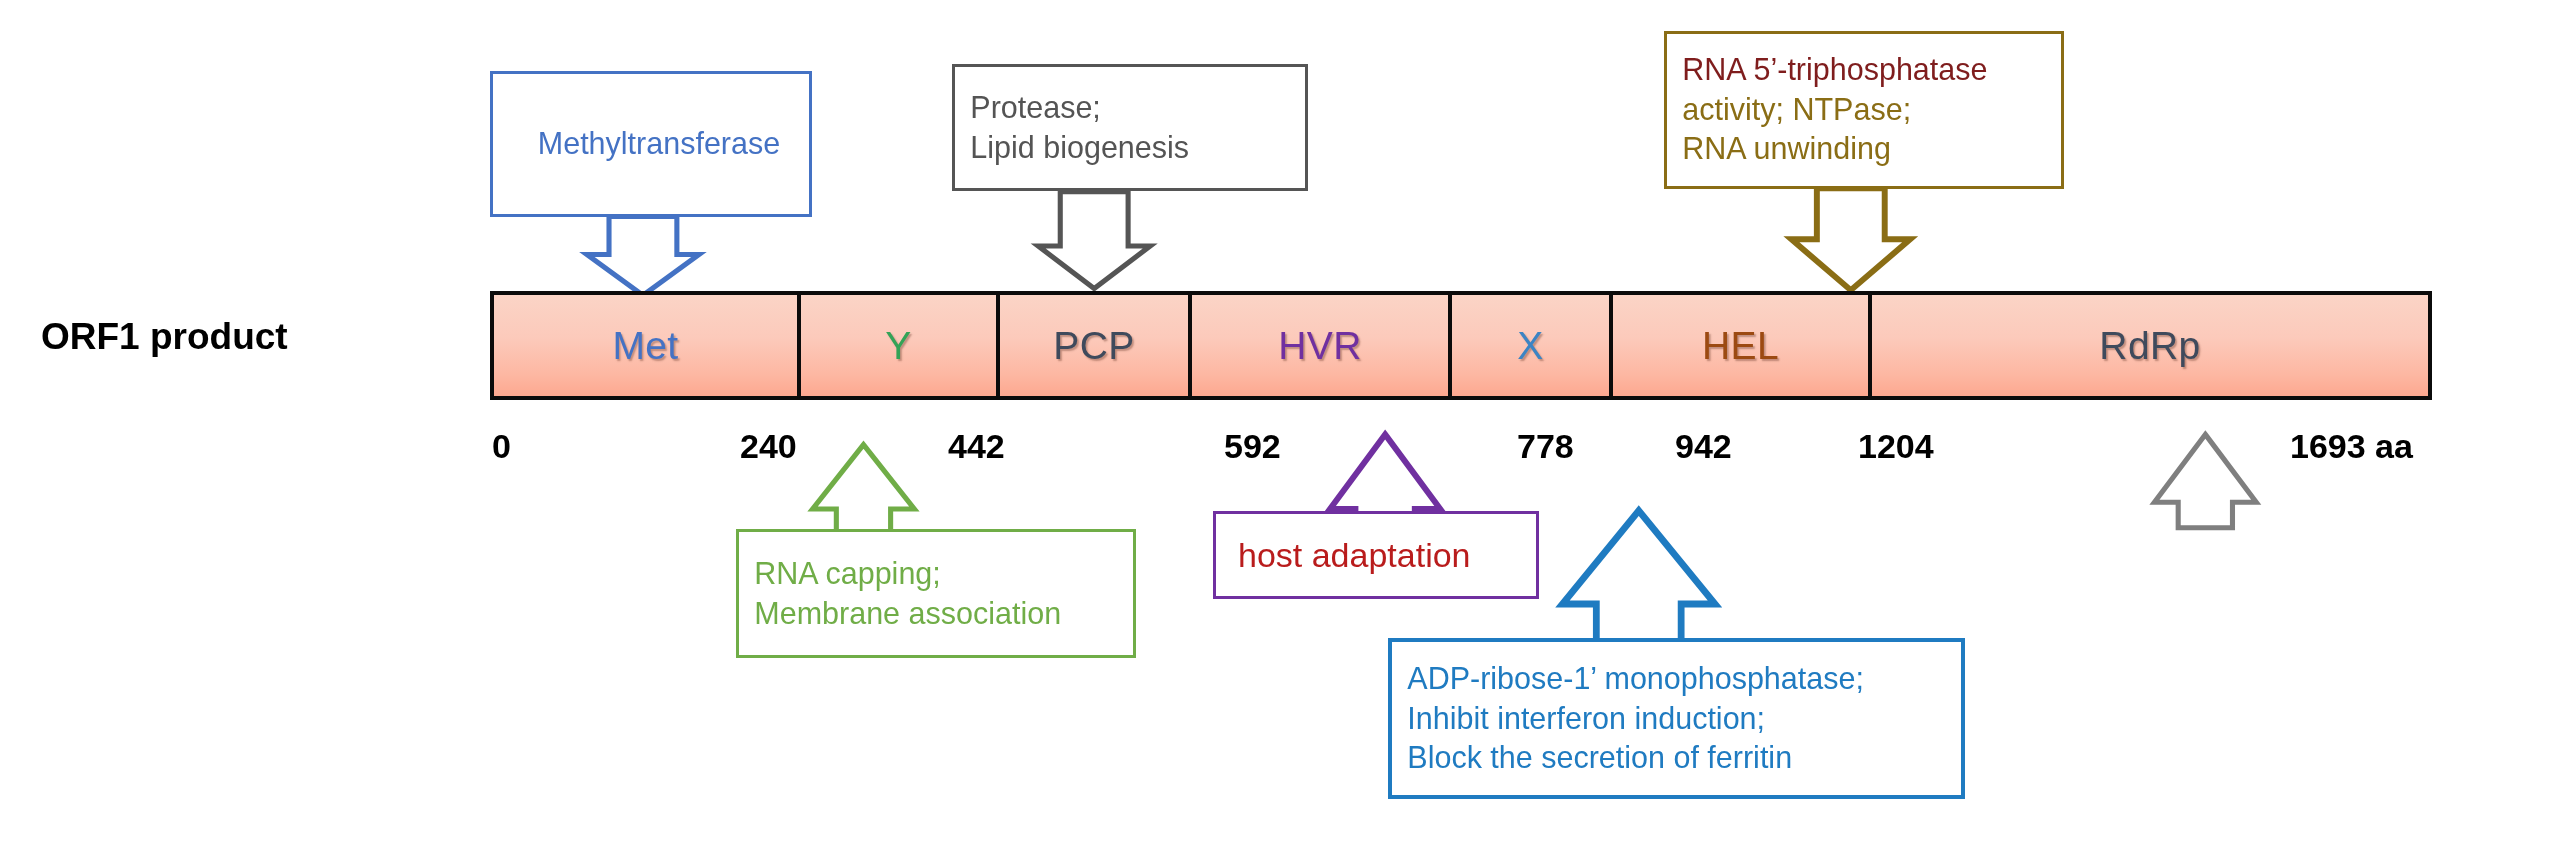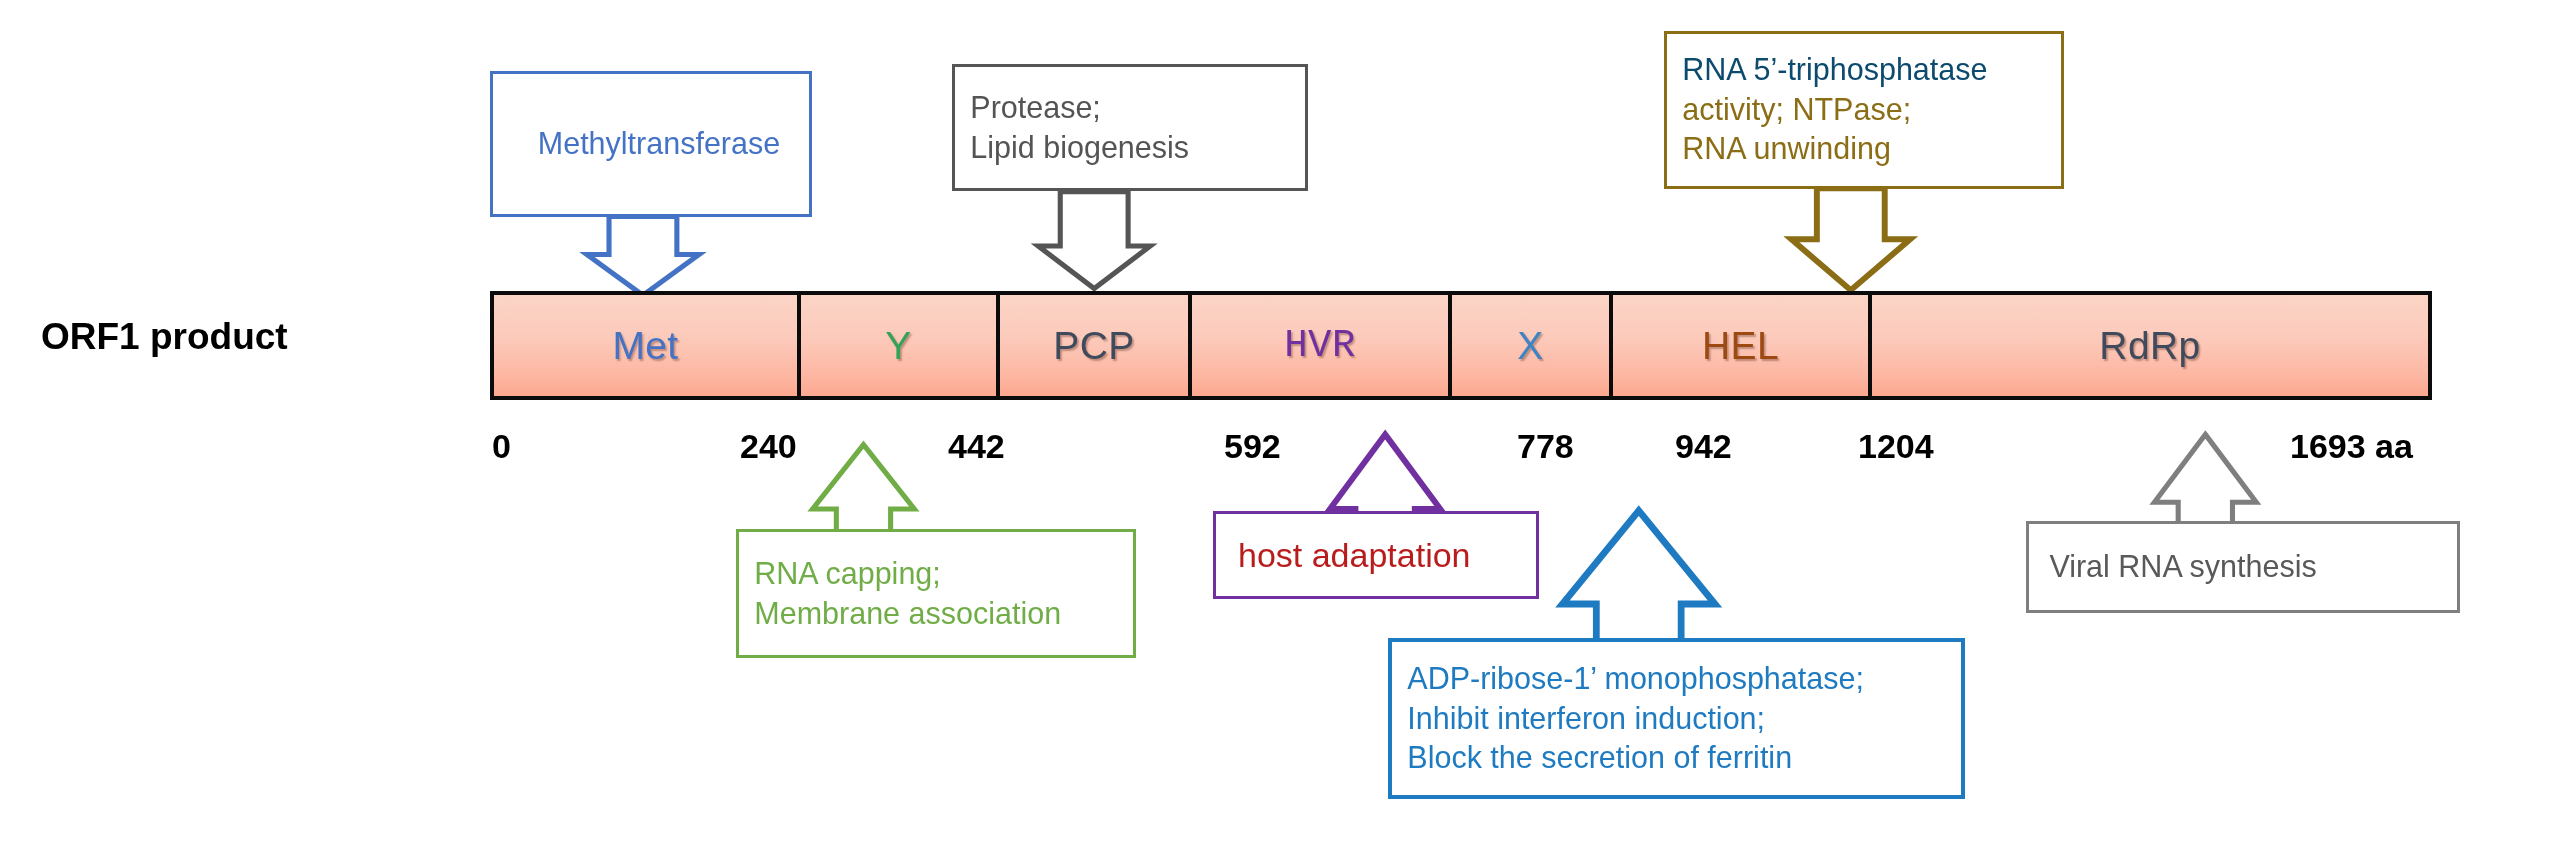--- a/index.html
+++ b/index.html
@@ -112,37 +112,37 @@
   <div class="callout center" style="left:490px;top:71px;width:322px;height:146px;border-color:#4472C4;">
     <div class="line" style="color:#4472C4;">Methyltransferase</div>
   </div>
 
   <div class="callout" style="left:952px;top:64px;width:356px;height:127px;border-color:#555555;">
     <div class="line" style="color:#545454;">Protease;</div>
     <div class="line" style="color:#545454;">Lipid biogenesis</div>
   </div>
 
   <div class="callout" style="left:1664px;top:30.5px;width:400px;height:158px;border-color:#8A6D15;">
-    <div class="line" style="color:#0c4a6e;">RNA 5’-triphosphatase</div>
+    <div class="line" style="color:#7f1d1d;">RNA 5’-triphosphatase</div>
     <div class="line" style="color:#8A6D15;">activity; NTPase;</div>
     <div class="line" style="color:#8A6D15;">RNA unwinding</div>
   </div>
 
   <div class="bar" style="left:490px;top:291px;width:1942px;height:109px;">
     <div class="seg" style="width:307px;">
       <span class="seg-label" style="color:#4472C4;">Met</span>
     </div>
     <div class="seg" style="width:199px;">
       <span class="seg-label" style="color:#33A357;">Y</span>
     </div>
     <div class="seg" style="width:192px;">
       <span class="seg-label" style="color:#3F4A5C;">PCP</span>
     </div>
     <div class="seg" style="width:260px;">
-      <span class="seg-label" style="color:#7030A0;font-family:Liberation Mono, monospace;">HVR</span>
+      <span class="seg-label" style="color:#7030A0;">HVR</span>
     </div>
     <div class="seg" style="width:161px;">
       <span class="seg-label" style="color:#3C84C4;">X</span>
     </div>
     <div class="seg" style="width:259px;">
       <span class="seg-label" style="color:#9C4A12;">HEL</span>
     </div>
     <div class="seg" style="flex:1 1 auto;">
       <span class="seg-label" style="color:#3F4A5C;">RdRp</span>
     </div>
@@ -165,18 +165,15 @@
   <div class="callout" style="left:1213px;top:511px;width:326px;height:88px;border-color:#7030A0;">
     <div class="line" style="color:#b91c1c;font-size:34px;padding-left:22px;">host adaptation</div>
   </div>
 
   <div class="callout" style="left:1388px;top:638px;width:577px;height:161px;border-color:#1F7BC1;border-width:4.2px;">
     <div class="line" style="color:#1F7BC1;">ADP-ribose-1’ monophosphatase;</div>
     <div class="line" style="color:#1F7BC1;">Inhibit interferon induction;</div>
     <div class="line" style="color:#1F7BC1;">Block the secretion of ferritin</div>
   </div>
 
-  <div class="callout" style="left:2026px;top:521px;width:434px;height:92px;border-color:#7F7F7F;">
-    <div class="line" style="color:#595959;padding-left:20.4px;">Viral RNA synthesis</div>
-  </div>
 
 </div>
 
 
 </body></html>

